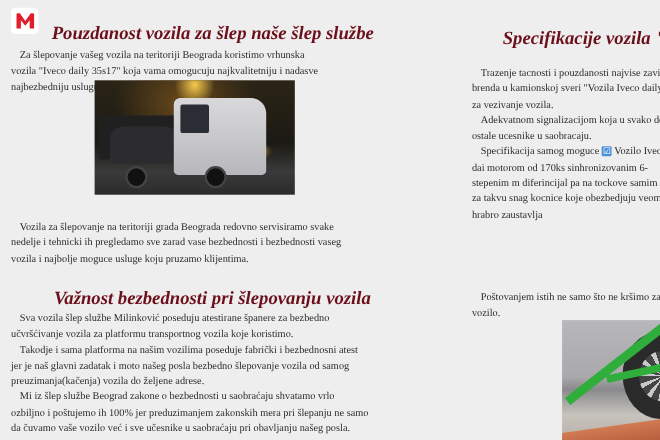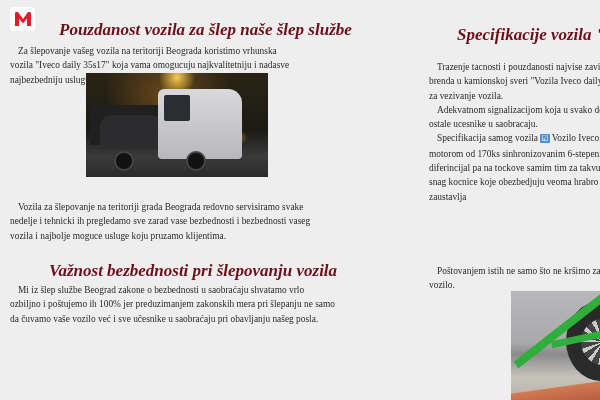--- a/index.html
+++ b/index.html
@@ -61,21 +61,21 @@
 </head>
 <body>
 
 <div class="logo">
   <svg width="18" height="16" viewBox="0 0 18 16">
     <path d="M1 15 V2 Q1 1 2.5 1 H4 L9 8 L14 1 H15.5 Q17 1 17 2 V15 H13 V7.5 L9 12.5 L5 7.5 V15 Z" fill="#e11d2a"></path>
   </svg>
 </div>
 
 <div class="col col-left">
-  <h2 class="abs" style="left:59px; top:20px;">Pouzdanost vozila za šlep naše šlep službe</h2>
+  <h2 class="abs" style="left:47px; top:20px;">Pouzdanost vozila za šlep naše šlep službe</h2>
   <div class="abs" style="left:10px; top:44px; width:282px;">
     <p>Za šlepovanje vašeg vozila na teritoriji Beograda koristimo vrhunska vozila "Iveco daily 35s17" koja vama omogucuju najkvalitetniju i nadasve najbezbedniju uslugu.</p>
   </div>
 
   <div class="img-truck">
     <div class="truck-bed">
       <div class="truck-car"></div>
     </div>
     <div class="truck-cab">
       <div class="truck-window"></div>
@@ -83,31 +83,33 @@
     <div class="truck-wheel" style="left:100px; top:78px;"></div>
     <div class="truck-wheel" style="left:28px; top:78px;"></div>
   </div>
 
   <div class="abs" style="left:10px; top:200px; width:310px;">
     <p>Vozila za šlepovanje na teritoriji grada Beograda redovno servisiramo svake nedelje i tehnicki ih pregledamo sve zarad vase bezbednosti i bezbednosti vaseg vozila i najbolje moguce usluge koju pruzamo klijentima.</p>
   </div>
 
   <h2 class="abs" style="left:49px; top:261px;">Važnost bezbednosti pri šlepovanju vozila</h2>
   <div class="abs" style="left:10px; top:283px; width:325px;">
+    <p>Sva vozila šlep službe Milinković poseduju atestirane španere za bezbedno učvršćivanje vozila za platformu transportnog vozila koje koristimo.</p>
+    <p>Takodje i sama platforma na našim vozilima poseduje fabrički i bezbednosni atest jer je naš glavni zadatak i moto našeg posla bezbedno šlepovanje vozila od samog preuzimanja(kačenja) vozila do željene adrese.</p>
     <p>Mi iz šlep službe Beograd zakone o bezbednosti u saobraćaju shvatamo vrlo ozbiljno i poštujemo ih 100% jer preduzimanjem zakonskih mera pri šlepanju ne samo da čuvamo vaše vozilo već i sve učesnike u saobraćaju pri obavljanju našeg posla.</p>
   </div>
 </div>
 
 <div class="col col-right" style="width:195px; overflow:hidden; height:400px;">
   <h2 class="abs" style="left:52px; top:25px;">Specifikacije vozila "Šlep</h2>
   <div class="abs" style="left:24px; top:60px; width:190px;">
     <p style="white-space:normal;">Trazenje tacnosti i pouzdanosti najvise zavisi od brenda u kamionskoj sveri "Vozila Iveco daily" sa za vezivanje vozila.</p>
     <p>Adekvatnom signalizacijom koja u svako doba i ostale ucesnike u saobracaju.</p>
     <p>
-      <span>Specifikacija samog vozila</span>
+      <span>Specifikacija samog moguce</span>
       <span style="color:#fff;background:#4a90d9;font-size:8px;padding:0 1px;border-radius:1px;">☑</span>
       <span>Vozilo Iveco dai motorom od 170ks sinhronizovanim 6-stepenim m diferincijal pa na tockove samim tim za takvu snag kocnice koje obezbedjuju veoma hrabro zaustavlja</span>
     </p>
   </div>
 
   <div class="abs" style="left:24px; top:264px; width:190px;">
     <p>Poštovanjem istih ne samo što ne kršimo zakon vozilo.</p>
   </div>
 </div>
 

